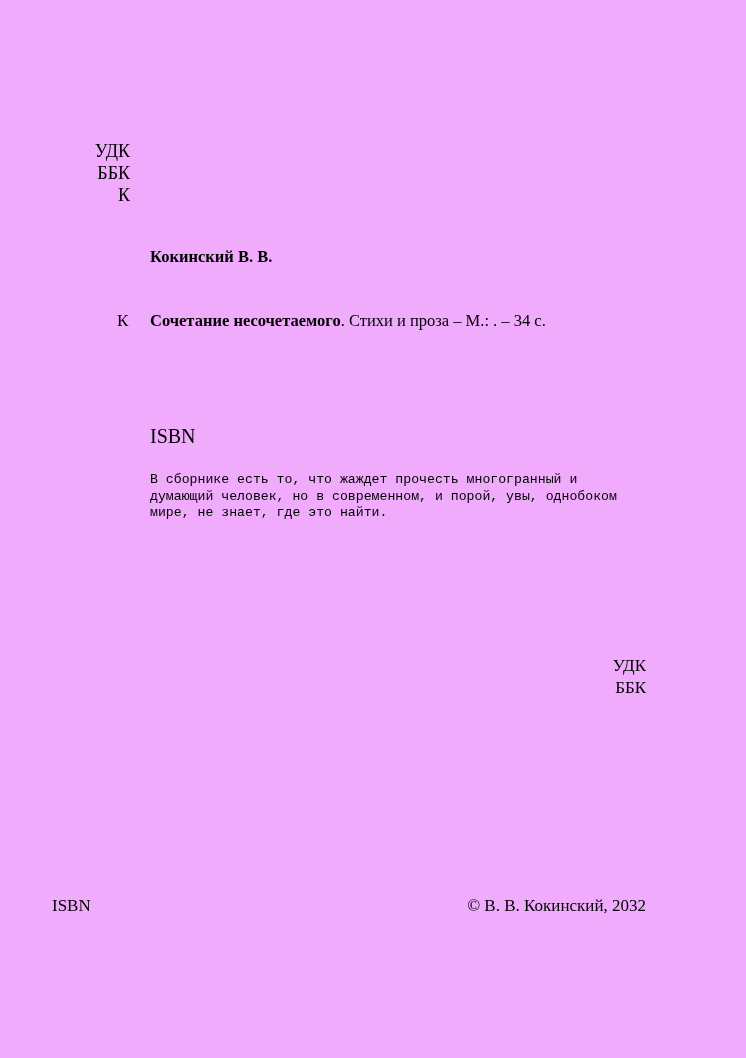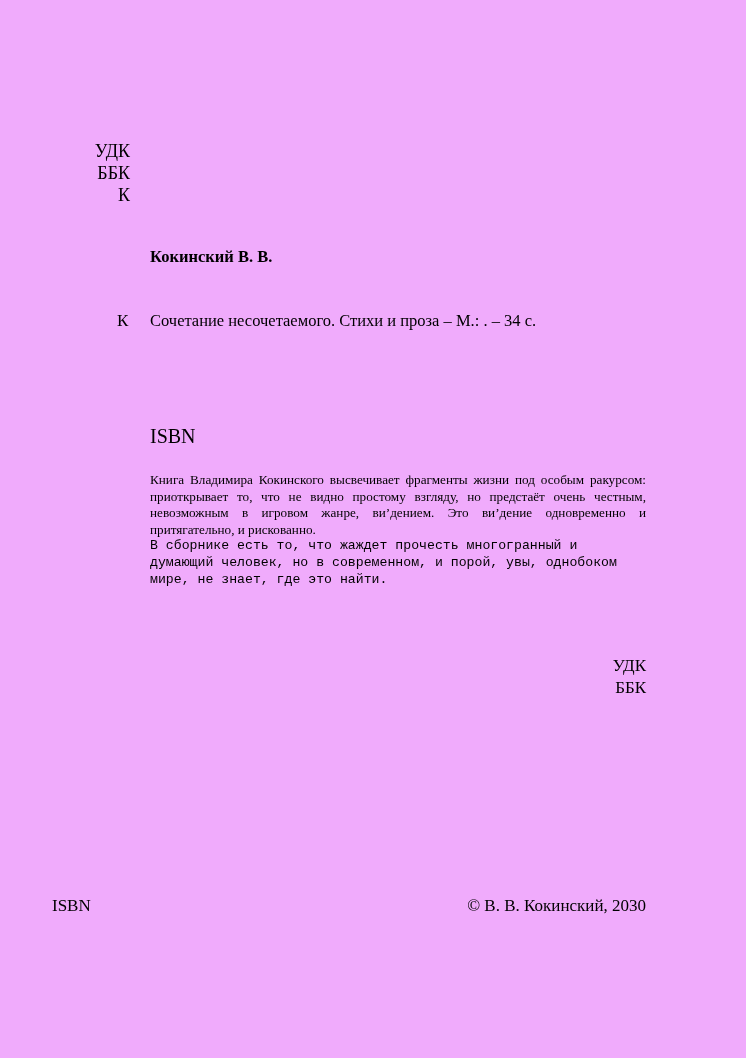--- a/index.html
+++ b/index.html
@@ -46,21 +46,21 @@
     .entry-letter {
       left: 117px;
       top: 311px;
       font-size: 17px;
     }
     .title-line {
       left: 150px;
       top: 311px;
       font-size: 16.5px;
     }
-    .title-line b { font-weight: normal; }
+    .title-line b { font-weight: bold; }
 
     .isbn-main {
       left: 150px;
       top: 425px;
       font-size: 20px;
     }
 
     .annotation {
       position: absolute;
       left: 150px;
@@ -109,25 +109,24 @@
 
   <div class="abs entry-letter">К</div>
 
   <div class="abs title-line">
     <b>Сочетание несочетаемого</b><span>. Стихи и проза – М.:  . – 34 с.</span>
   </div>
 
   <div class="abs isbn-main">ISBN</div>
 
   <div class="annotation">
-    <p>Книга Владимира Кокинского высвечивает фрагменты жизни под особым ракурсом: приоткрывает то, что не видно простому взгляду, но предстаёт очень честным, невозможным в игровом жанре, ви’дением. Это ви’дение одновременно и притягательно, и рискованно.</p>
     <p class="last-left">В сборнике есть то, что жаждет прочесть многогранный и думающий человек, но в современном, и порой, увы, однобоком мире, не знает, где это найти.</p>
   </div>
 
   <div class="codes-right">
     <div>УДК</div>
     <div>ББК</div>
   </div>
 
   <div class="abs isbn-footer">ISBN</div>
-  <div class="abs copyright">© В. В. Кокинский, 2030</div>
+  <div class="abs copyright">© В. В. Кокинский, 2032</div>
 
 </div>
 
 </body></html>

